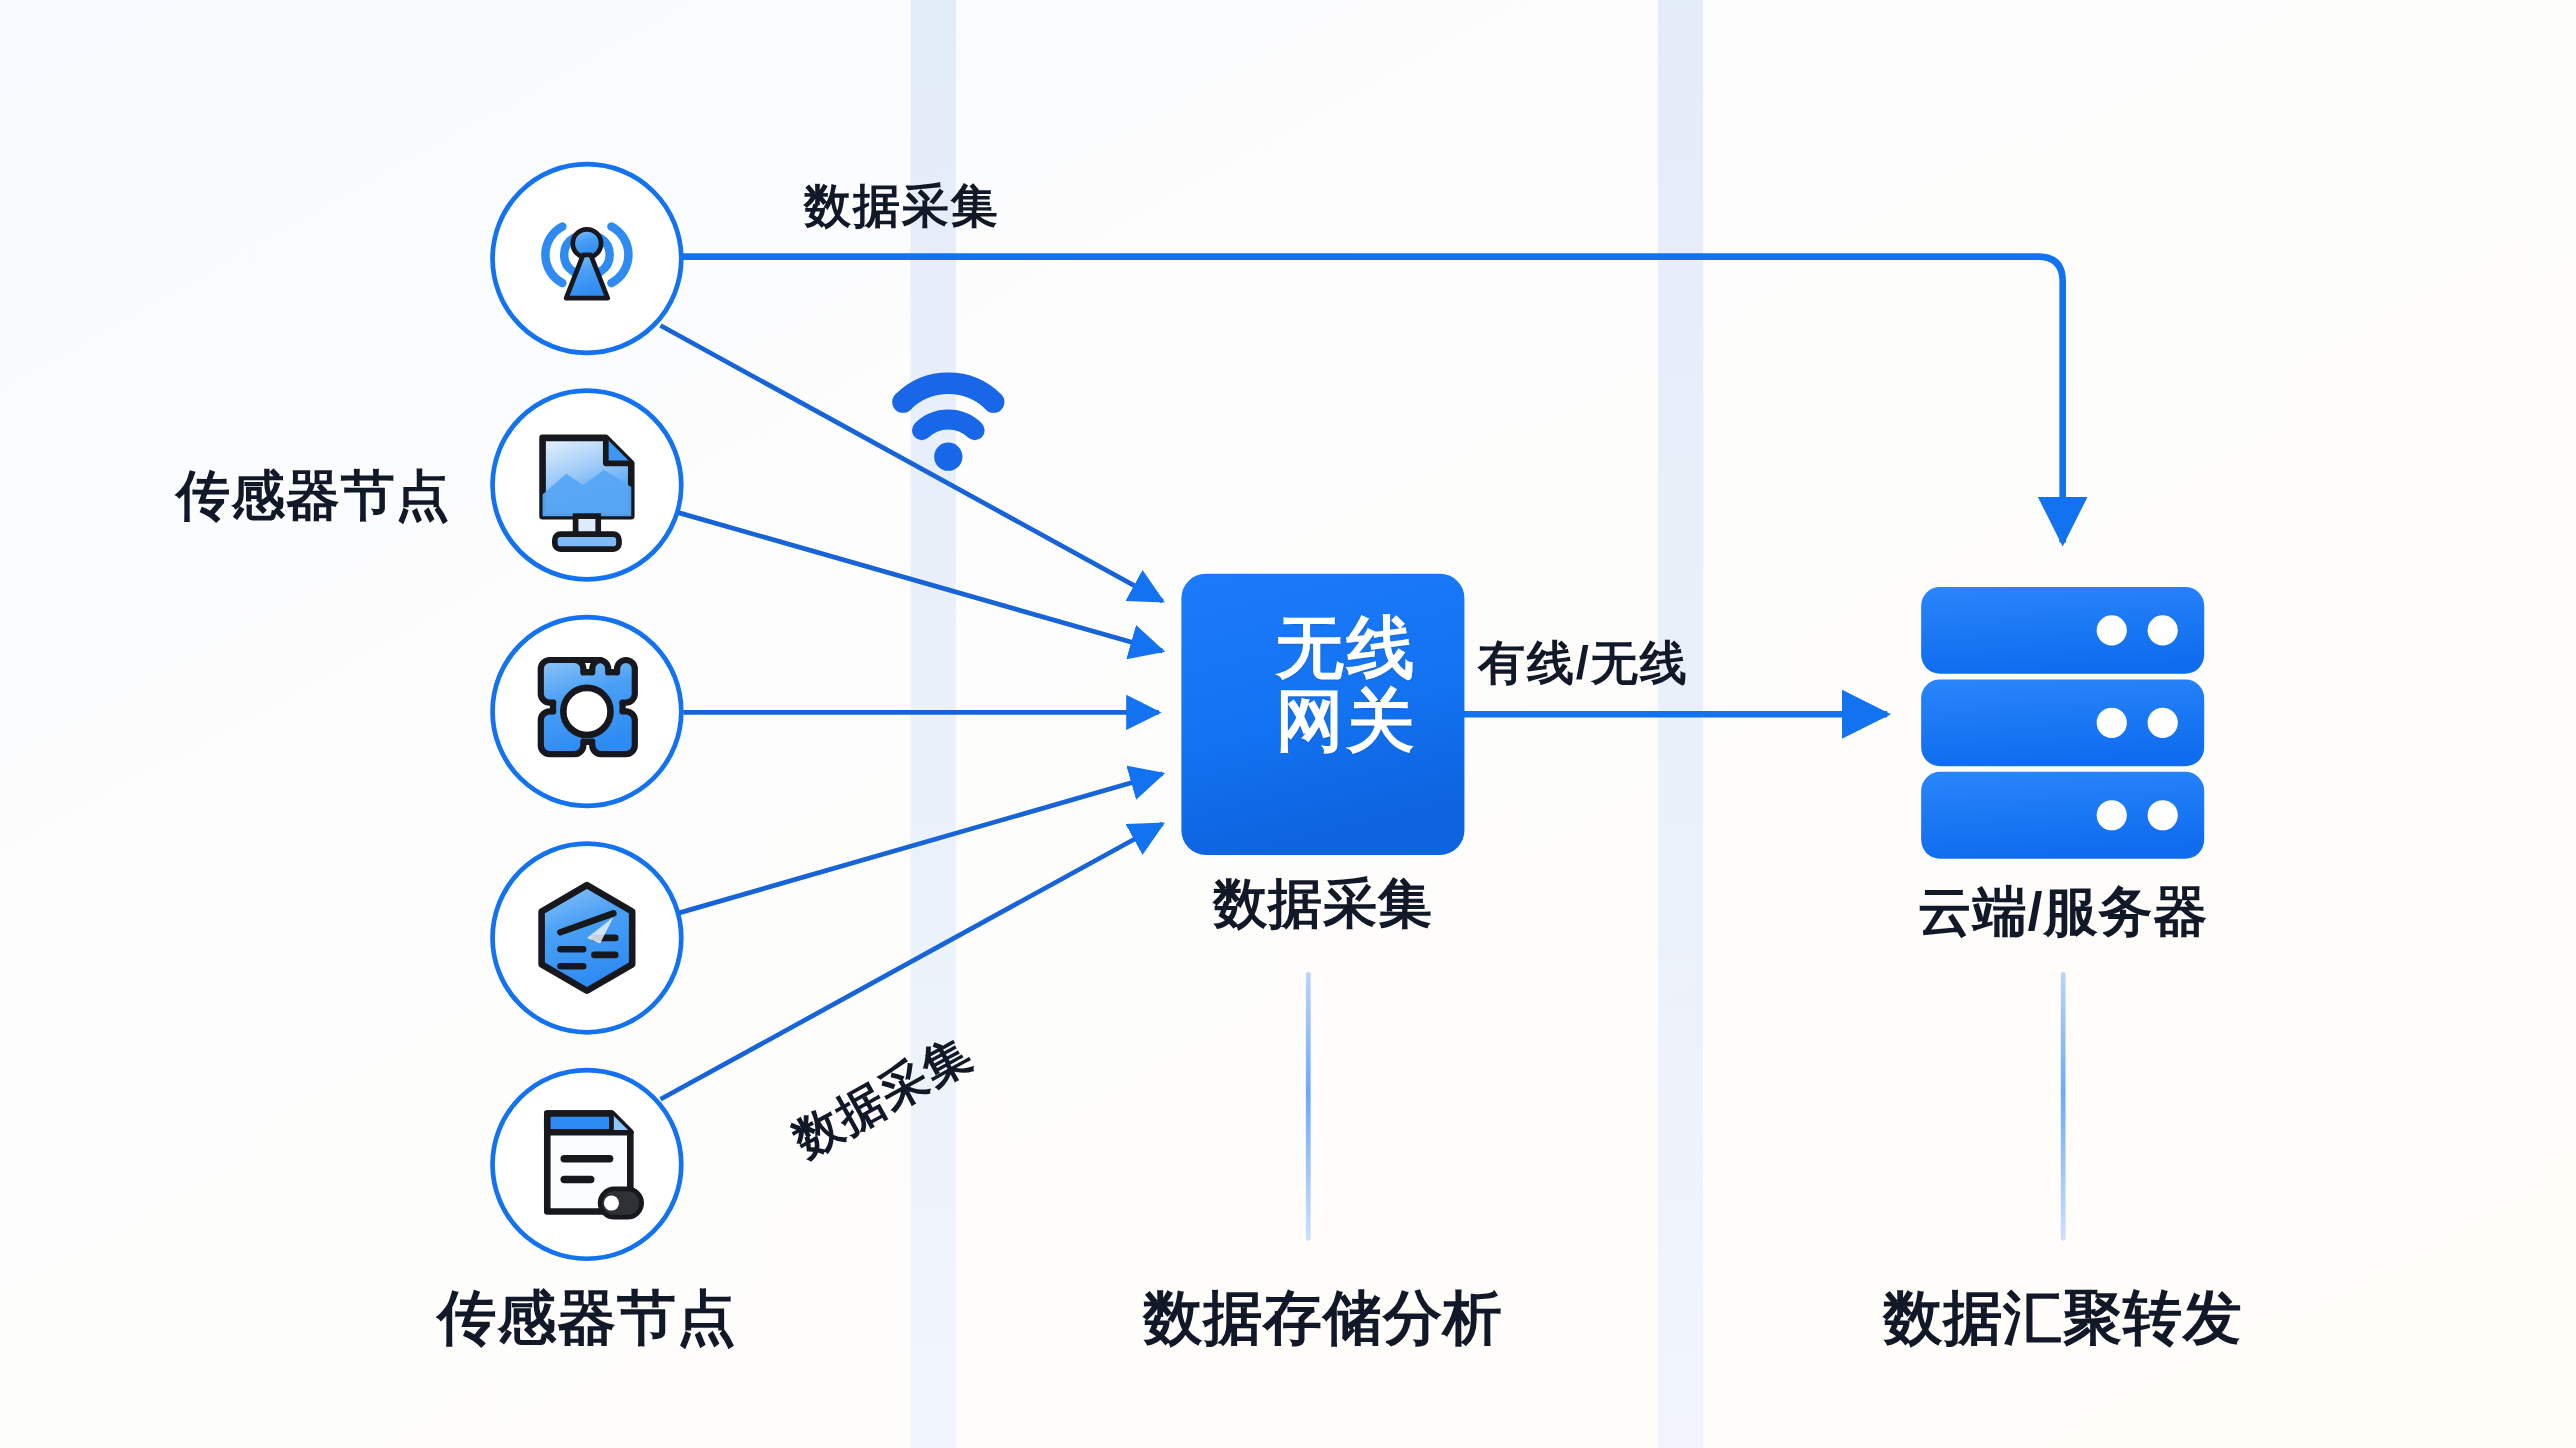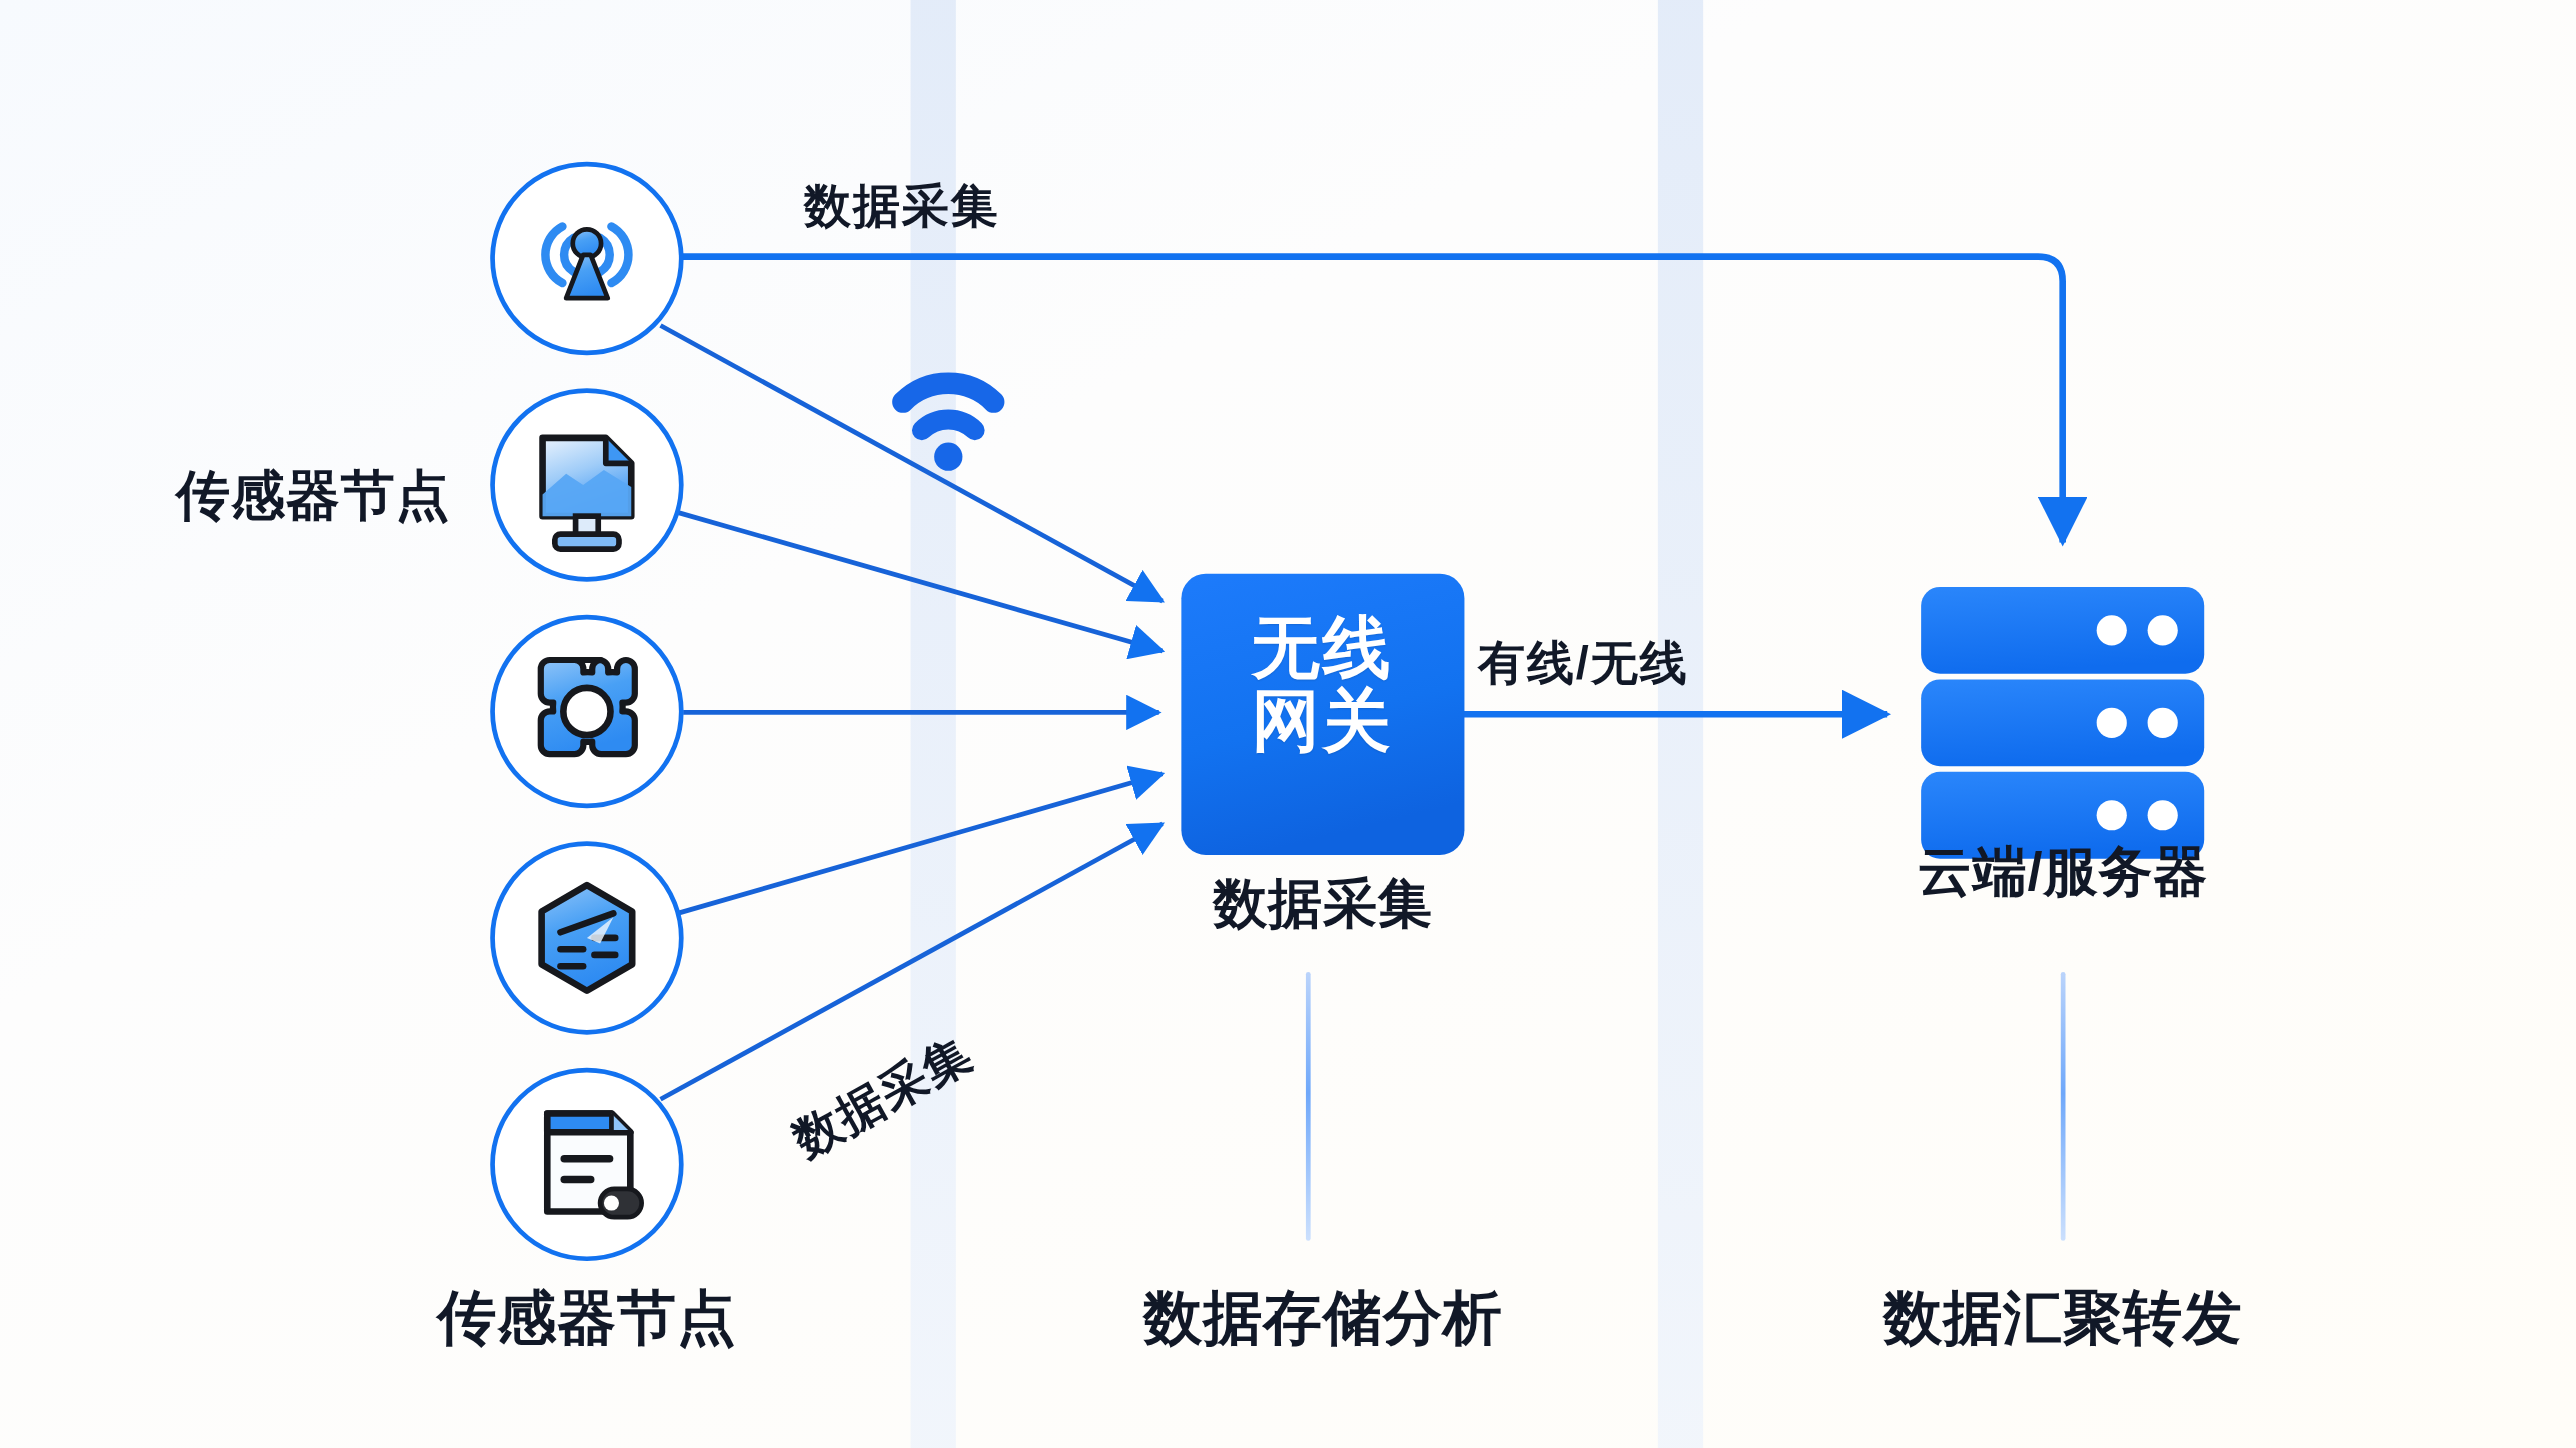--- a/index.html
+++ b/index.html
@@ -17,20 +17,21 @@
     white-space:nowrap;
     letter-spacing:0.9px;
   }
   .lbl-node{font-size:54px;}
   .lbl-flow{font-size:47px;font-weight:600;letter-spacing:1.9px;}
   .lbl-stage{font-size:59px;}
   .lbl-box{
     position:absolute;color:#fff;font-weight:700;font-size:68px;
     line-height:1.08;text-align:center;letter-spacing:2.8px;
     text-shadow:0 0.9px 1.9px rgba(0,0,0,.12);
+    margin-left:24px;
   }
   .rot{transform-origin:left bottom;}
 </style>
 </head>
 <body>
 
 <div id="stage">
 
   <svg id="bg" viewBox="0 0 2730 1535">
     <defs>
@@ -193,21 +194,21 @@
     </g>
   </svg>
 
   <div class="lbl-box" style="left:1181px;top:611px;width:283px;">
     <div>无线</div>
     <div>网关</div>
   </div>
 
   <div class="lbl lbl-node" style="left:1323px;top:868px;transform:translateX(-50%);">数据采集</div>
 
-  <div class="lbl lbl-node" style="left:2063px;top:836px;transform:translateX(-50%);">云端/服务器</div>
+  <div class="lbl lbl-node" style="left:2063px;top:876px;transform:translateX(-50%);">云端/服务器</div>
 
   <div class="lbl lbl-node" style="left:176px;top:460px;">传感器节点</div>
 
   <div class="lbl lbl-stage" style="left:587px;top:1279px;transform:translateX(-50%);">传感器节点</div>
 
   <div class="lbl lbl-stage" style="left:1323px;top:1279px;transform:translateX(-50%);">数据存储分析</div>
   <div class="lbl lbl-stage" style="left:2063px;top:1279px;transform:translateX(-50%);">数据汇聚转发</div>
 
   <div class="lbl lbl-flow" style="left:804px;top:175px;">数据采集</div>
 

